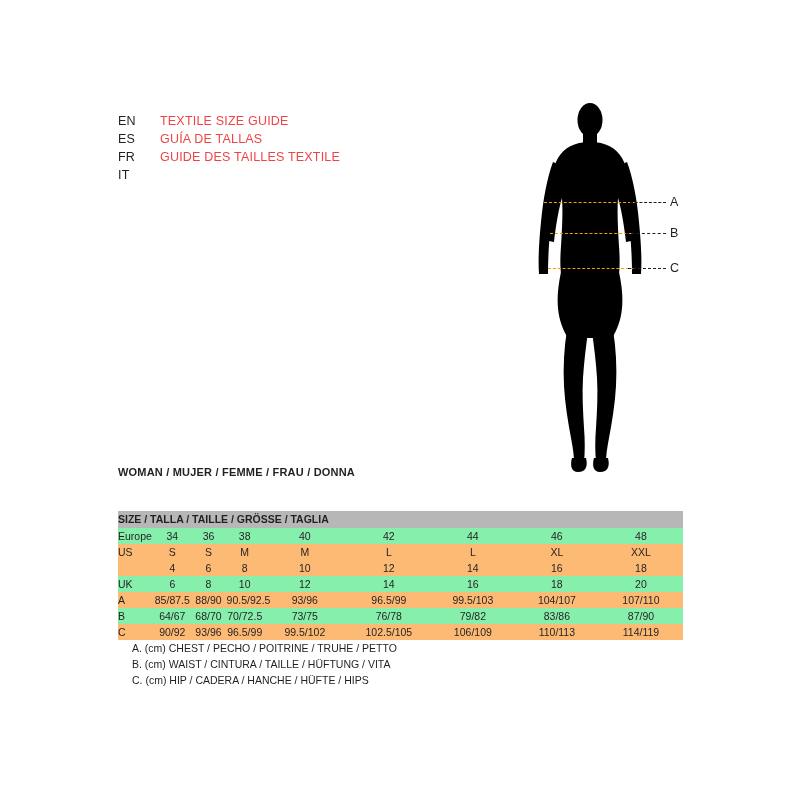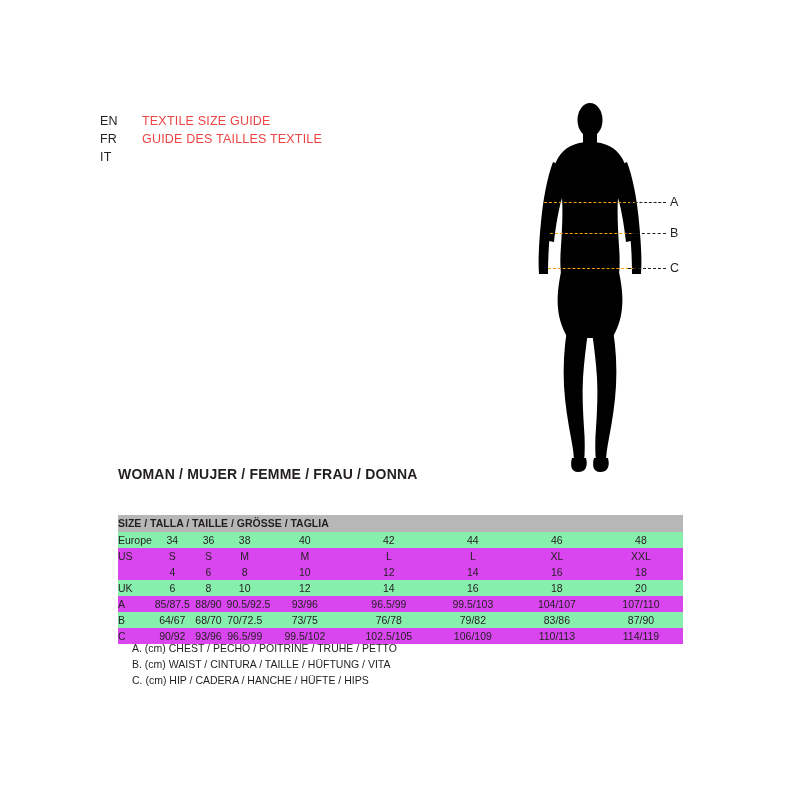--- a/index.html
+++ b/index.html
@@ -12,21 +12,21 @@
     height: 800px;
     position: relative;
     font-family: "Liberation Sans", sans-serif;
     color: #231f20;
     overflow: hidden;
   }
 
   
   .lang-block {
     position: absolute;
-    left: 100px;
+    left: 118px;
     top: 112px;
     width: 330px;
   }
   .lang-row {
     display: flex;
     align-items: baseline;
     height: 18px;
     line-height: 18px;
     font-size: 12.5px;
     letter-spacing: 0.2px;
@@ -72,21 +72,21 @@
   }
 
   
   .table-section {
     position: absolute;
     left: 118px;
     top: 466px;
     width: 565px;
   }
   .woman-title {
-    font-size: 14px;
+    font-size: 11px;
     font-weight: bold;
     letter-spacing: 0.2px;
     color: #231f20;
     margin-bottom: 0;
     white-space: nowrap;
   }
   table.size-table {
     border-collapse: collapse;
     width: 565px;
     font-size: 10.5px;
@@ -109,21 +109,21 @@
     width: 58px;
     text-align: center;
   }
   tr.head-row td {
     background: #b7b7b7;
     font-weight: bold;
     height: 17px;
     line-height: 17px;
   }
   tr.band td {
-    background: #d946ef;
+    background: #fdba74;
   }
   tr.plain td {
     background: #86efac;
   }
 
   
   .legend {
     position: absolute;
     left: 118px;
     top: 640px;
@@ -137,20 +137,24 @@
     white-space: nowrap;
   }
 </style>
 </head>
 <body>
 
 <div class="lang-block">
   <div class="lang-row">
     <span class="lang-code">EN</span>
     <span class="lang-text">TEXTILE SIZE GUIDE</span>
+  </div>
+  <div class="lang-row">
+    <span class="lang-code">ES</span>
+    <span class="lang-text">GUÍA DE TALLAS</span>
   </div>
   <div class="lang-row">
     <span class="lang-code">FR</span>
     <span class="lang-text">GUIDE DES TAILLES TEXTILE</span>
   </div>
   <div class="lang-row">
     <span class="lang-code">IT</span>
   </div>
 </div>
 

